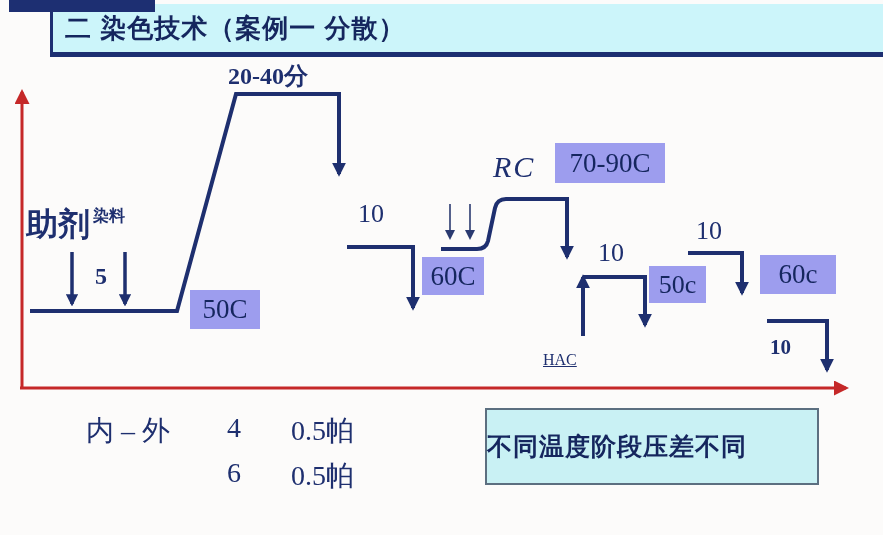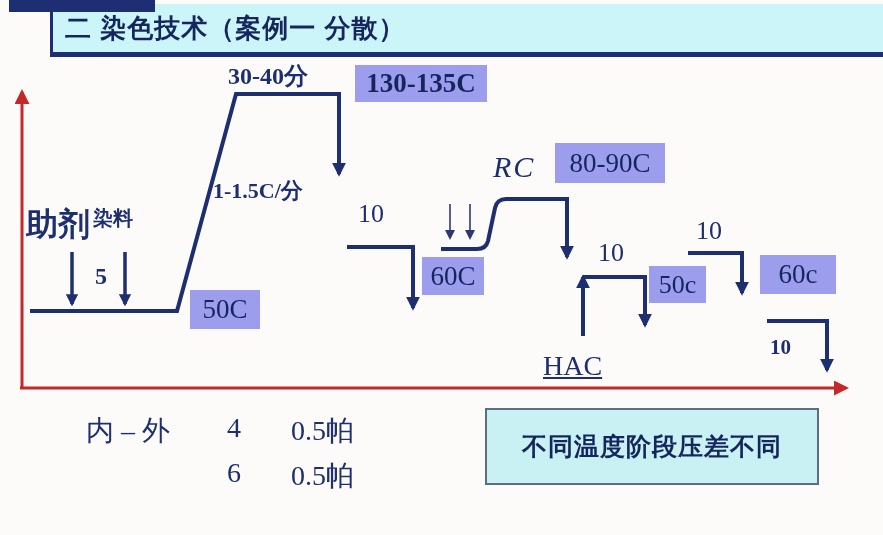--- a/index.html
+++ b/index.html
@@ -21,21 +21,21 @@
   .lbl{position:absolute;color:#1e2f6f;line-height:1;white-space:nowrap;}
   .b{font-weight:bold;}
   .pbox{
     position:absolute;background:#9d9dee;color:#15265e;
     display:flex;align-items:center;justify-content:center;
     font-size:27px;
   }
   .note-box{
     position:absolute;left:485px;top:408px;width:330px;height:73px;
     background:#c9f1f4;border:2px solid #5c6f80;
-    display:flex;align-items:center;justify-content:center;
+    display:flex;align-items:center;
   }
   .note-box .t{font-weight:bold;font-size:25px;color:#15265e;letter-spacing:1px;}
   .prow{position:absolute;left:0;top:0;width:420px;height:30px;}
   .prow span{position:absolute;font-size:28px;color:#1e2f6f;font-weight:400;}
   .prow .dir{left:86px;}
   .prow .val{left:227px;}
   .prow .pre{left:291px;}
 </style>
 </head>
 <body>
@@ -77,36 +77,34 @@
 
     <path d="M 583 336 V 277" stroke="#1e2f6f" stroke-width="4" fill="none" marker-end="url(#mNavy)"></path>
 
     <path d="M 583 277 H 645 V 325" stroke="#1e2f6f" stroke-width="4" fill="none" marker-end="url(#mNavy)"></path>
 
     <path d="M 688 253 H 742 V 293" stroke="#1e2f6f" stroke-width="4" fill="none" marker-end="url(#mNavy)"></path>
 
     <path d="M 767 321 H 827 V 370" stroke="#1e2f6f" stroke-width="4" fill="none" marker-end="url(#mNavy)"></path>
   </svg>
 
-  <div class="lbl b" style="left:228px;top:64px;font-size:24px;">30-40分</div>
-  <div class="lbl b" style="left:213px;top:180px;font-size:22px;">1-1.5C/分</div>
+  <div class="lbl b" style="left:228px;top:64px;font-size:24px;">20-40分</div>
   <div class="lbl b" style="left:26px;top:208px;font-size:32px;">助剂</div>
-  <div class="lbl b" style="left:93px;top:208px;font-size:20px;">染料</div>
+  <div class="lbl b" style="left:93px;top:208px;font-size:16px;">染料</div>
   <div class="lbl b" style="left:95px;top:264px;font-size:24px;">5</div>
   <div class="lbl" style="left:358px;top:201px;font-size:26px;">10</div>
   <div class="lbl" style="left:493px;top:152px;font-size:30px;letter-spacing:2px;font-style:italic;">RC</div>
   <div class="lbl" style="left:598px;top:240px;font-size:26px;">10</div>
   <div class="lbl" style="left:696px;top:218px;font-size:26px;">10</div>
   <div class="lbl b" style="left:770px;top:337px;font-size:21px;">10</div>
-  <div class="lbl" style="left:543px;top:352px;font-size:28px;text-decoration:underline;">HAC</div>
+  <div class="lbl" style="left:543px;top:352px;font-size:16px;text-decoration:underline;">HAC</div>
 
-  <div class="pbox b" style="left:355px;top:65px;width:132px;height:37px;">130-135C</div>
   <div class="pbox" style="left:190px;top:290px;width:70px;height:39px;">50C</div>
   <div class="pbox" style="left:422px;top:257px;width:62px;height:38px;">60C</div>
-  <div class="pbox" style="left:555px;top:143px;width:110px;height:40px;">80-90C</div>
+  <div class="pbox" style="left:555px;top:143px;width:110px;height:40px;">70-90C</div>
   <div class="pbox" style="left:649px;top:266px;width:57px;height:37px;font-size:26px;">50c</div>
   <div class="pbox" style="left:760px;top:255px;width:76px;height:39px;">60c</div>
 
   <div class="prow" style="top:412px;">
     <span class="dir">内 – 外</span>
     <span class="val">4</span>
     <span class="pre">0.5帕</span>
   </div>
   <div class="prow" style="top:457px;">
     <span class="val">6</span>

